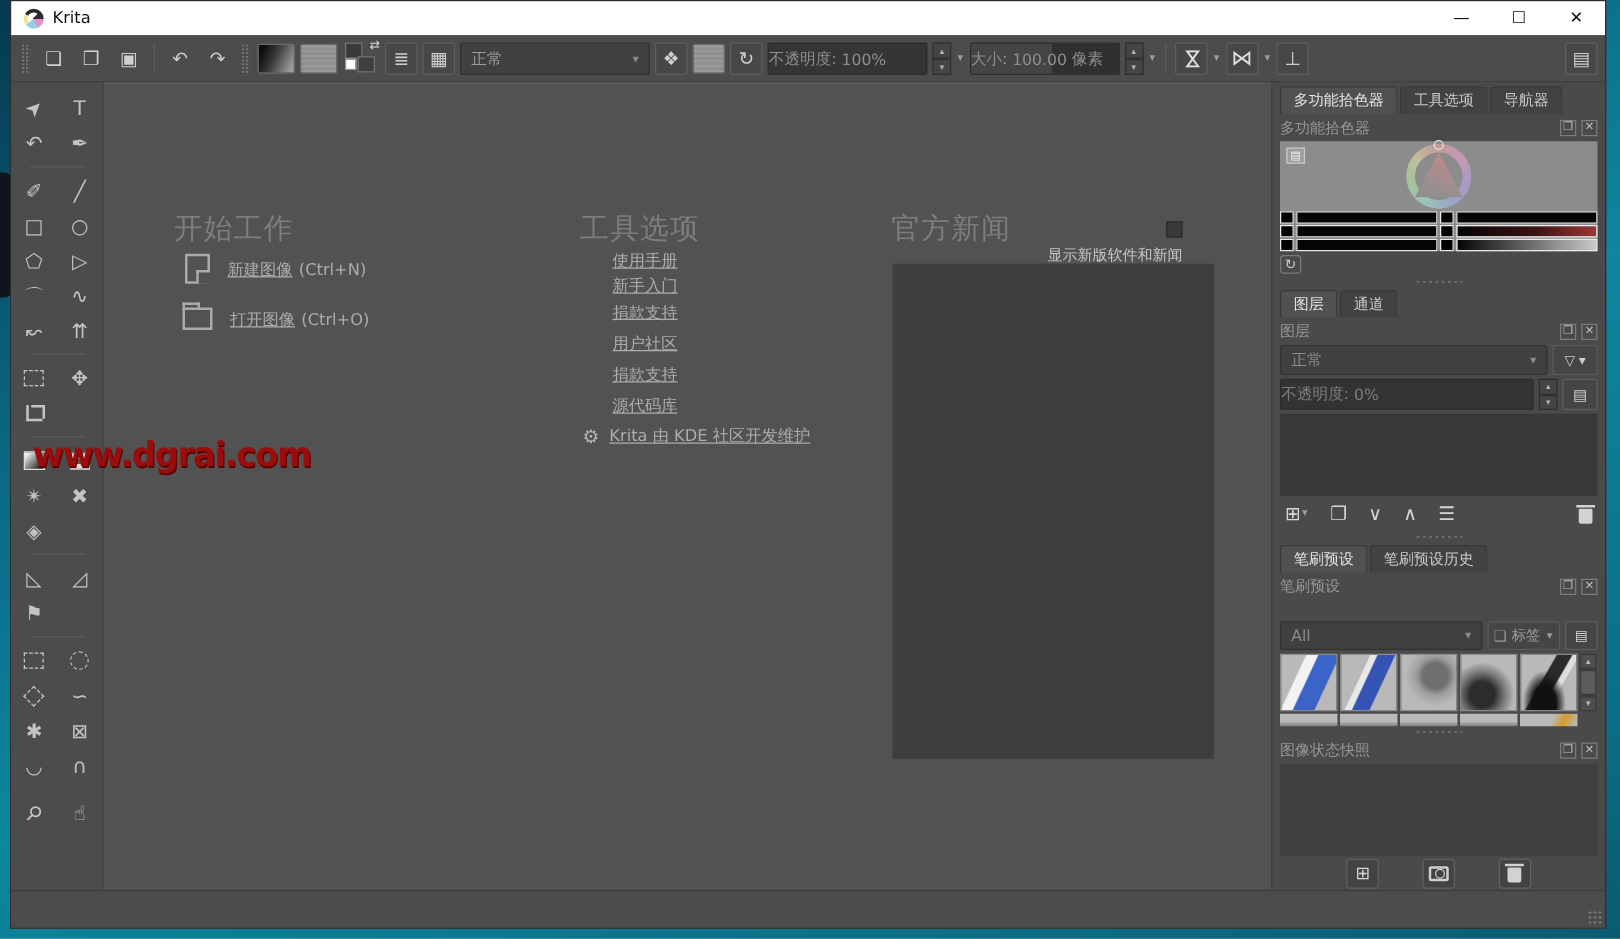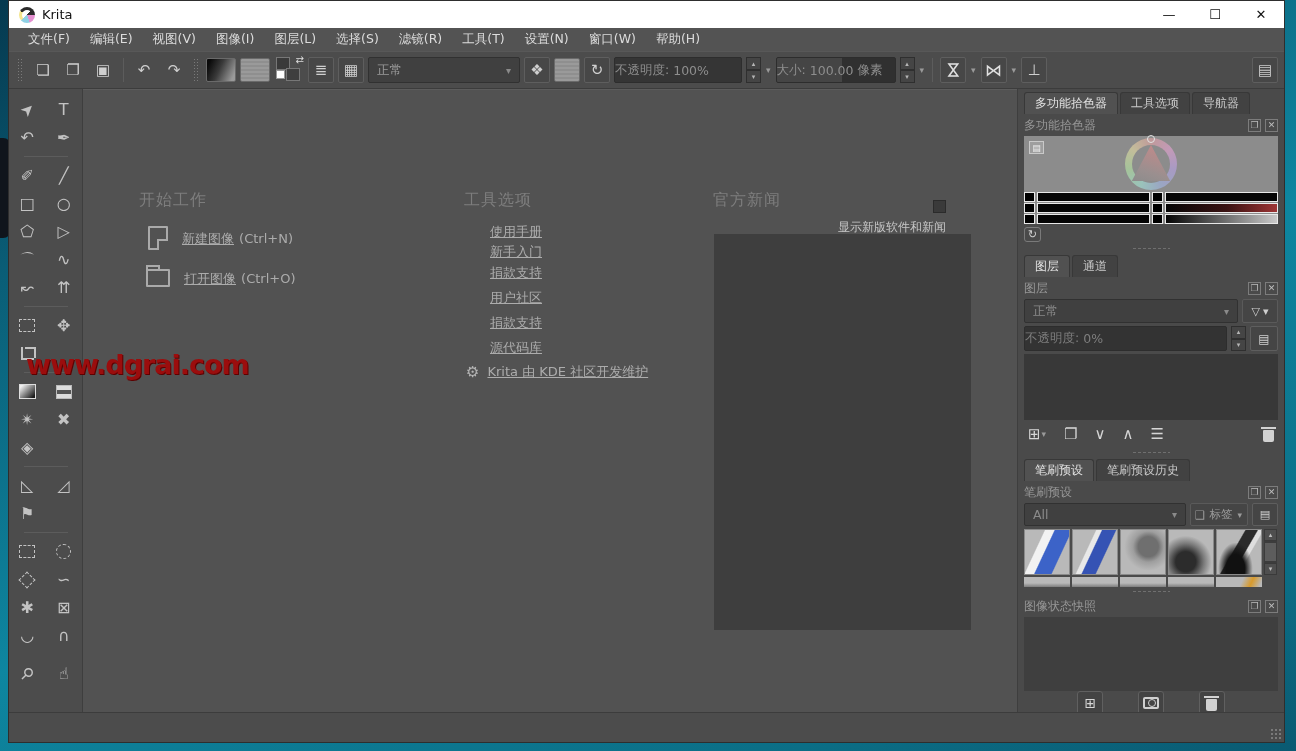--- a/index.html
+++ b/index.html
@@ -82,21 +82,21 @@
   .i-dashc { width:15px; height:15px; border:1px dashed #c3c3c3; border-radius:50%; }
   .i-grad { width:17px; height:15px; border:1px solid #dedede; background:linear-gradient(135deg,#efefef 10%,#1c1c1c 90%); }
   .i-check { width:16px; height:14px; border:1px solid #bbb;
     background:repeating-linear-gradient(0deg,#ddd 0 4px,#555 4px 8px); }
   .i-crop { width:13px; height:13px; border-left:2px solid #c3c3c3; border-bottom:2px solid #c3c3c3; position:relative; }
   .i-crop::after { content:""; position:absolute; right:-2px; top:0; width:9px; height:9px;
     border-right:2px solid #c3c3c3; border-top:2px solid #c3c3c3; }
 
   
   .canvas { flex:1; background:#525252; position:relative; border-top:1px solid #5c5c5c; }
-  .w-h1 { position:absolute; font-size:16px; color:#7d7d7d; letter-spacing:1px; }
+  .w-h1 { position:absolute; font-size:23px; color:#7d7d7d; letter-spacing:1px; }
   .start-row { position:absolute; display:flex; align-items:center; gap:14px; }
   .fileicon { width:20px; height:24px; border:2px solid #aaa; border-radius:1px; position:relative; background:transparent; }
   .fileicon::after { content:""; position:absolute; right:-2px; bottom:-2px; width:9px; height:9px;
     background:#525252; border-left:2px solid #aaa; border-top:2px solid #aaa; }
   .foldericon { width:24px; height:18px; border:2px solid #aaa; border-radius:1px; position:relative; }
   .foldericon::before { content:""; position:absolute; left:-2px; top:-6px; width:10px; height:4px;
     border:2px solid #aaa; border-bottom:none; }
   .wlink { color:#acacac; font-size:13px; text-decoration:underline; }
   .wshortcut { color:#acacac; font-size:13px; }
   .linkabs { position:absolute;margin-left:24px; }
@@ -210,33 +210,20 @@
   <div class="titlebar">
     <div class="app-logo"></div>
     <span class="app-title">Krita</span>
     <div class="win-btns">
       <div class="win-btn">—</div>
       <div class="win-btn">☐</div>
       <div class="win-btn">✕</div>
     </div>
   </div>
 
-  <div class="menubar">
-    <span class="menu-item">文件(F)</span>
-    <span class="menu-item">编辑(E)</span>
-    <span class="menu-item">视图(V)</span>
-    <span class="menu-item">图像(I)</span>
-    <span class="menu-item">图层(L)</span>
-    <span class="menu-item">选择(S)</span>
-    <span class="menu-item">滤镜(R)</span>
-    <span class="menu-item">工具(T)</span>
-    <span class="menu-item">设置(N)</span>
-    <span class="menu-item">窗口(W)</span>
-    <span class="menu-item">帮助(H)</span>
-  </div>
 
   <div class="toolbar">
     <div class="grip-v"></div>
     <div class="tbtn">❏</div>
     <div class="tbtn">❐</div>
     <div class="tbtn">▣</div>
     <div class="tsep"></div>
     <div class="tbtn">↶</div>
     <div class="tbtn">↷</div>
     <div class="grip-v"></div>
@@ -542,21 +529,21 @@
         <div class="dtab active">笔刷预设</div>
         <div class="dtab">笔刷预设历史</div>
       </div>
       <div class="dock-head">
         <span class="dock-title">笔刷预设</span>
         <div class="dock-icons">
           <div class="dico">❐</div>
           <div class="dico">✕</div>
         </div>
       </div>
-      <div class="panrow" style="margin-top:2px">
+      <div class="panrow" style="margin-top:19px">
         <div class="dd allsel">
           <span>All</span>
           <span class="caret">▾</span>
         </div>
         <div class="tagbtn">
           <span>❑</span>
           <span>标签</span>
           <span class="minicaret">▾</span>
         </div>
         <div class="dispbtn">▤</div>

